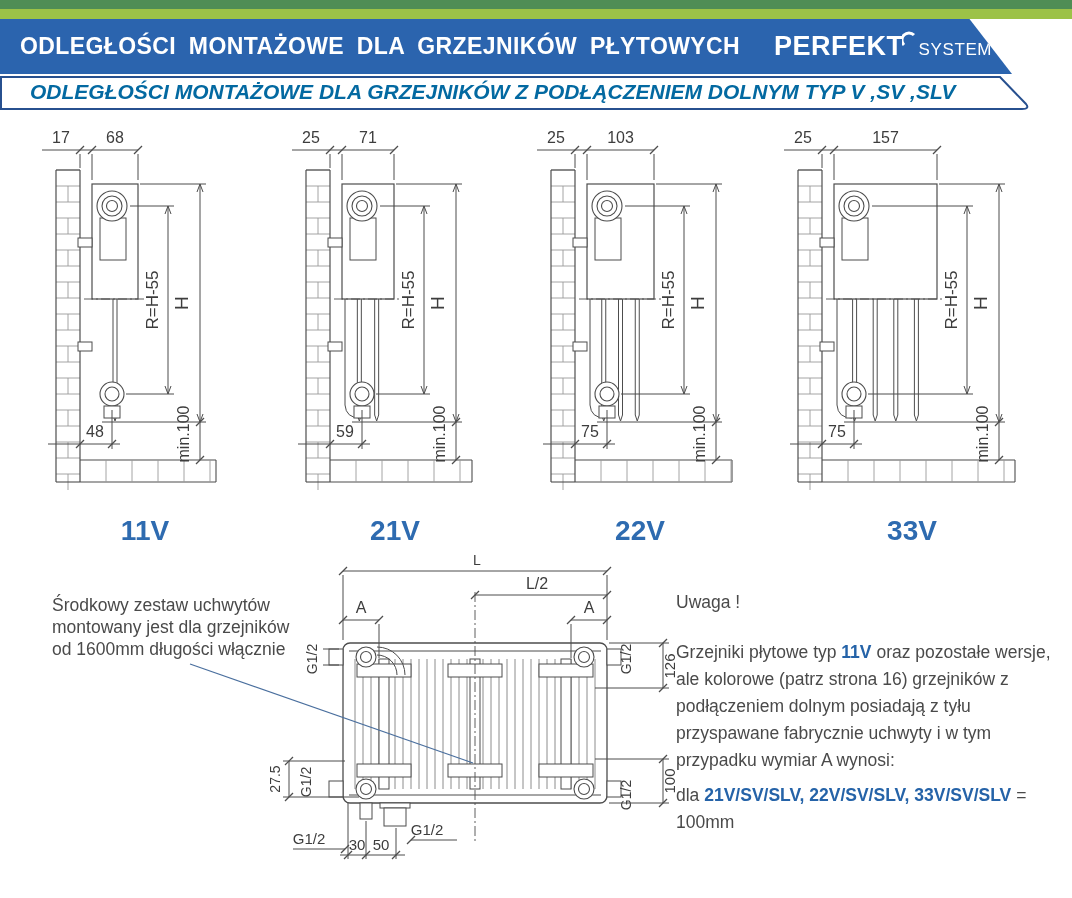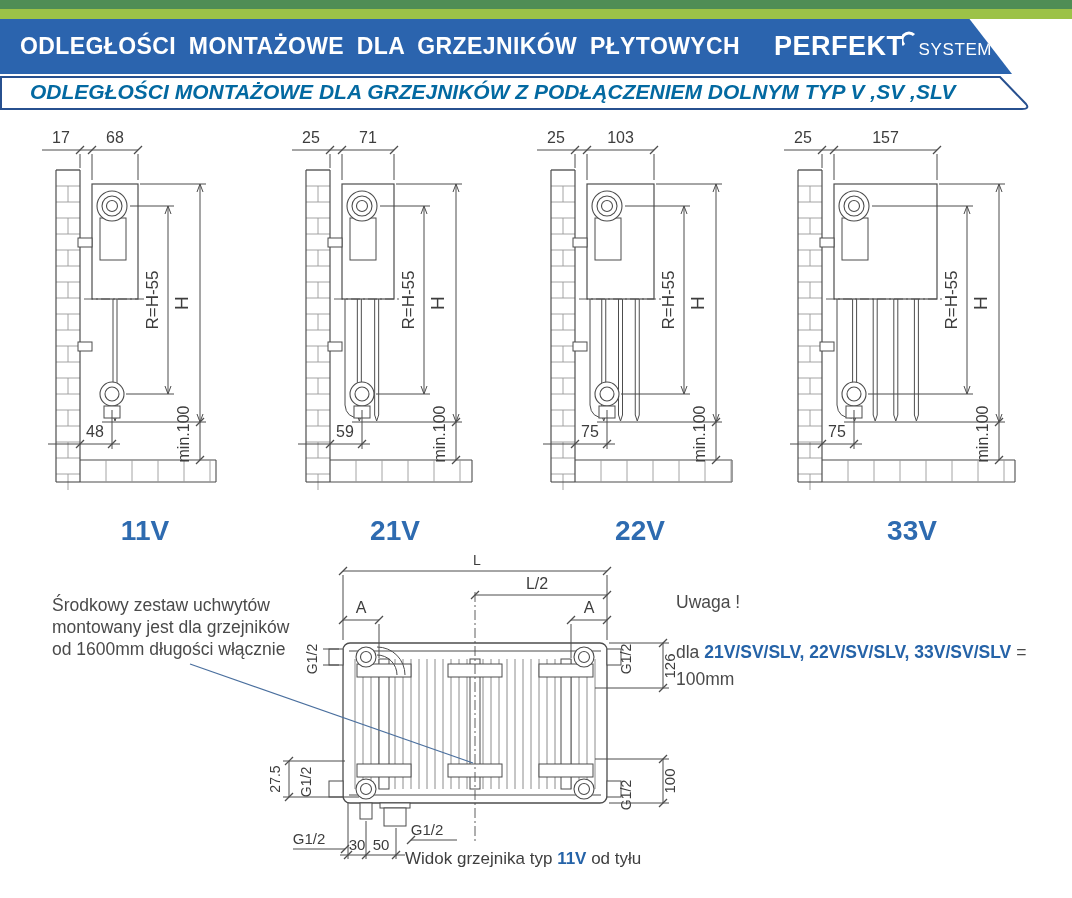--- a/index.html
+++ b/index.html
@@ -582,19 +582,19 @@
         <text x="44" y="292" fill="#3d3d3d" font-size="15" text-anchor="middle" font-family="Liberation Sans, DejaVu Sans, sans-serif">G1/2</text>
         <line x1="28" y1="297" x2="80" y2="297" stroke="#4d4d4d" stroke-width="1"></line>
         <line x1="76" y1="301" x2="84" y2="293" stroke="#4d4d4d" stroke-width="1.2"></line>
         <text x="162" y="283" fill="#3d3d3d" font-size="15" text-anchor="middle" font-family="Liberation Sans, DejaVu Sans, sans-serif">G1/2</text>
         <line x1="146" y1="288" x2="192" y2="288" stroke="#4d4d4d" stroke-width="1"></line>
         <line x1="142" y1="292" x2="150" y2="284" stroke="#4d4d4d" stroke-width="1.2"></line>
       </svg>
     <svg class="leader" id="leaderSvg" width="1072" height="346">
         <line x1="190" y1="112" x2="473" y2="211" stroke="#4a6f9e" stroke-width="1.2"></line>
       </svg>
-    <div class="caption" id="rearCaption"><span>Widok grzejnika typ </span><span class="hl">11V</span><span> od tyłu</span></div>
     <div class="right-note">
       <div class="title">Uwaga !</div>
+      <p id="warnPara"><span>Grzejniki płytowe typ </span><span class="hl">11V</span><span> oraz pozostałe wersje, ale kolorowe (patrz strona 16) grzejników z podłączeniem dolnym posiadają z tyłu przyspawane fabrycznie uchwyty i w tym przypadku wymiar A wynosi:</span></p>
       <p id="warnL2"><span>dla </span><span class="hl">21V/SV/SLV, 22V/SV/SLV, 33V/SV/SLV</span><span> = 100mm</span></p>
     </div>
   </div>
 </div>
 
 </body></html>

